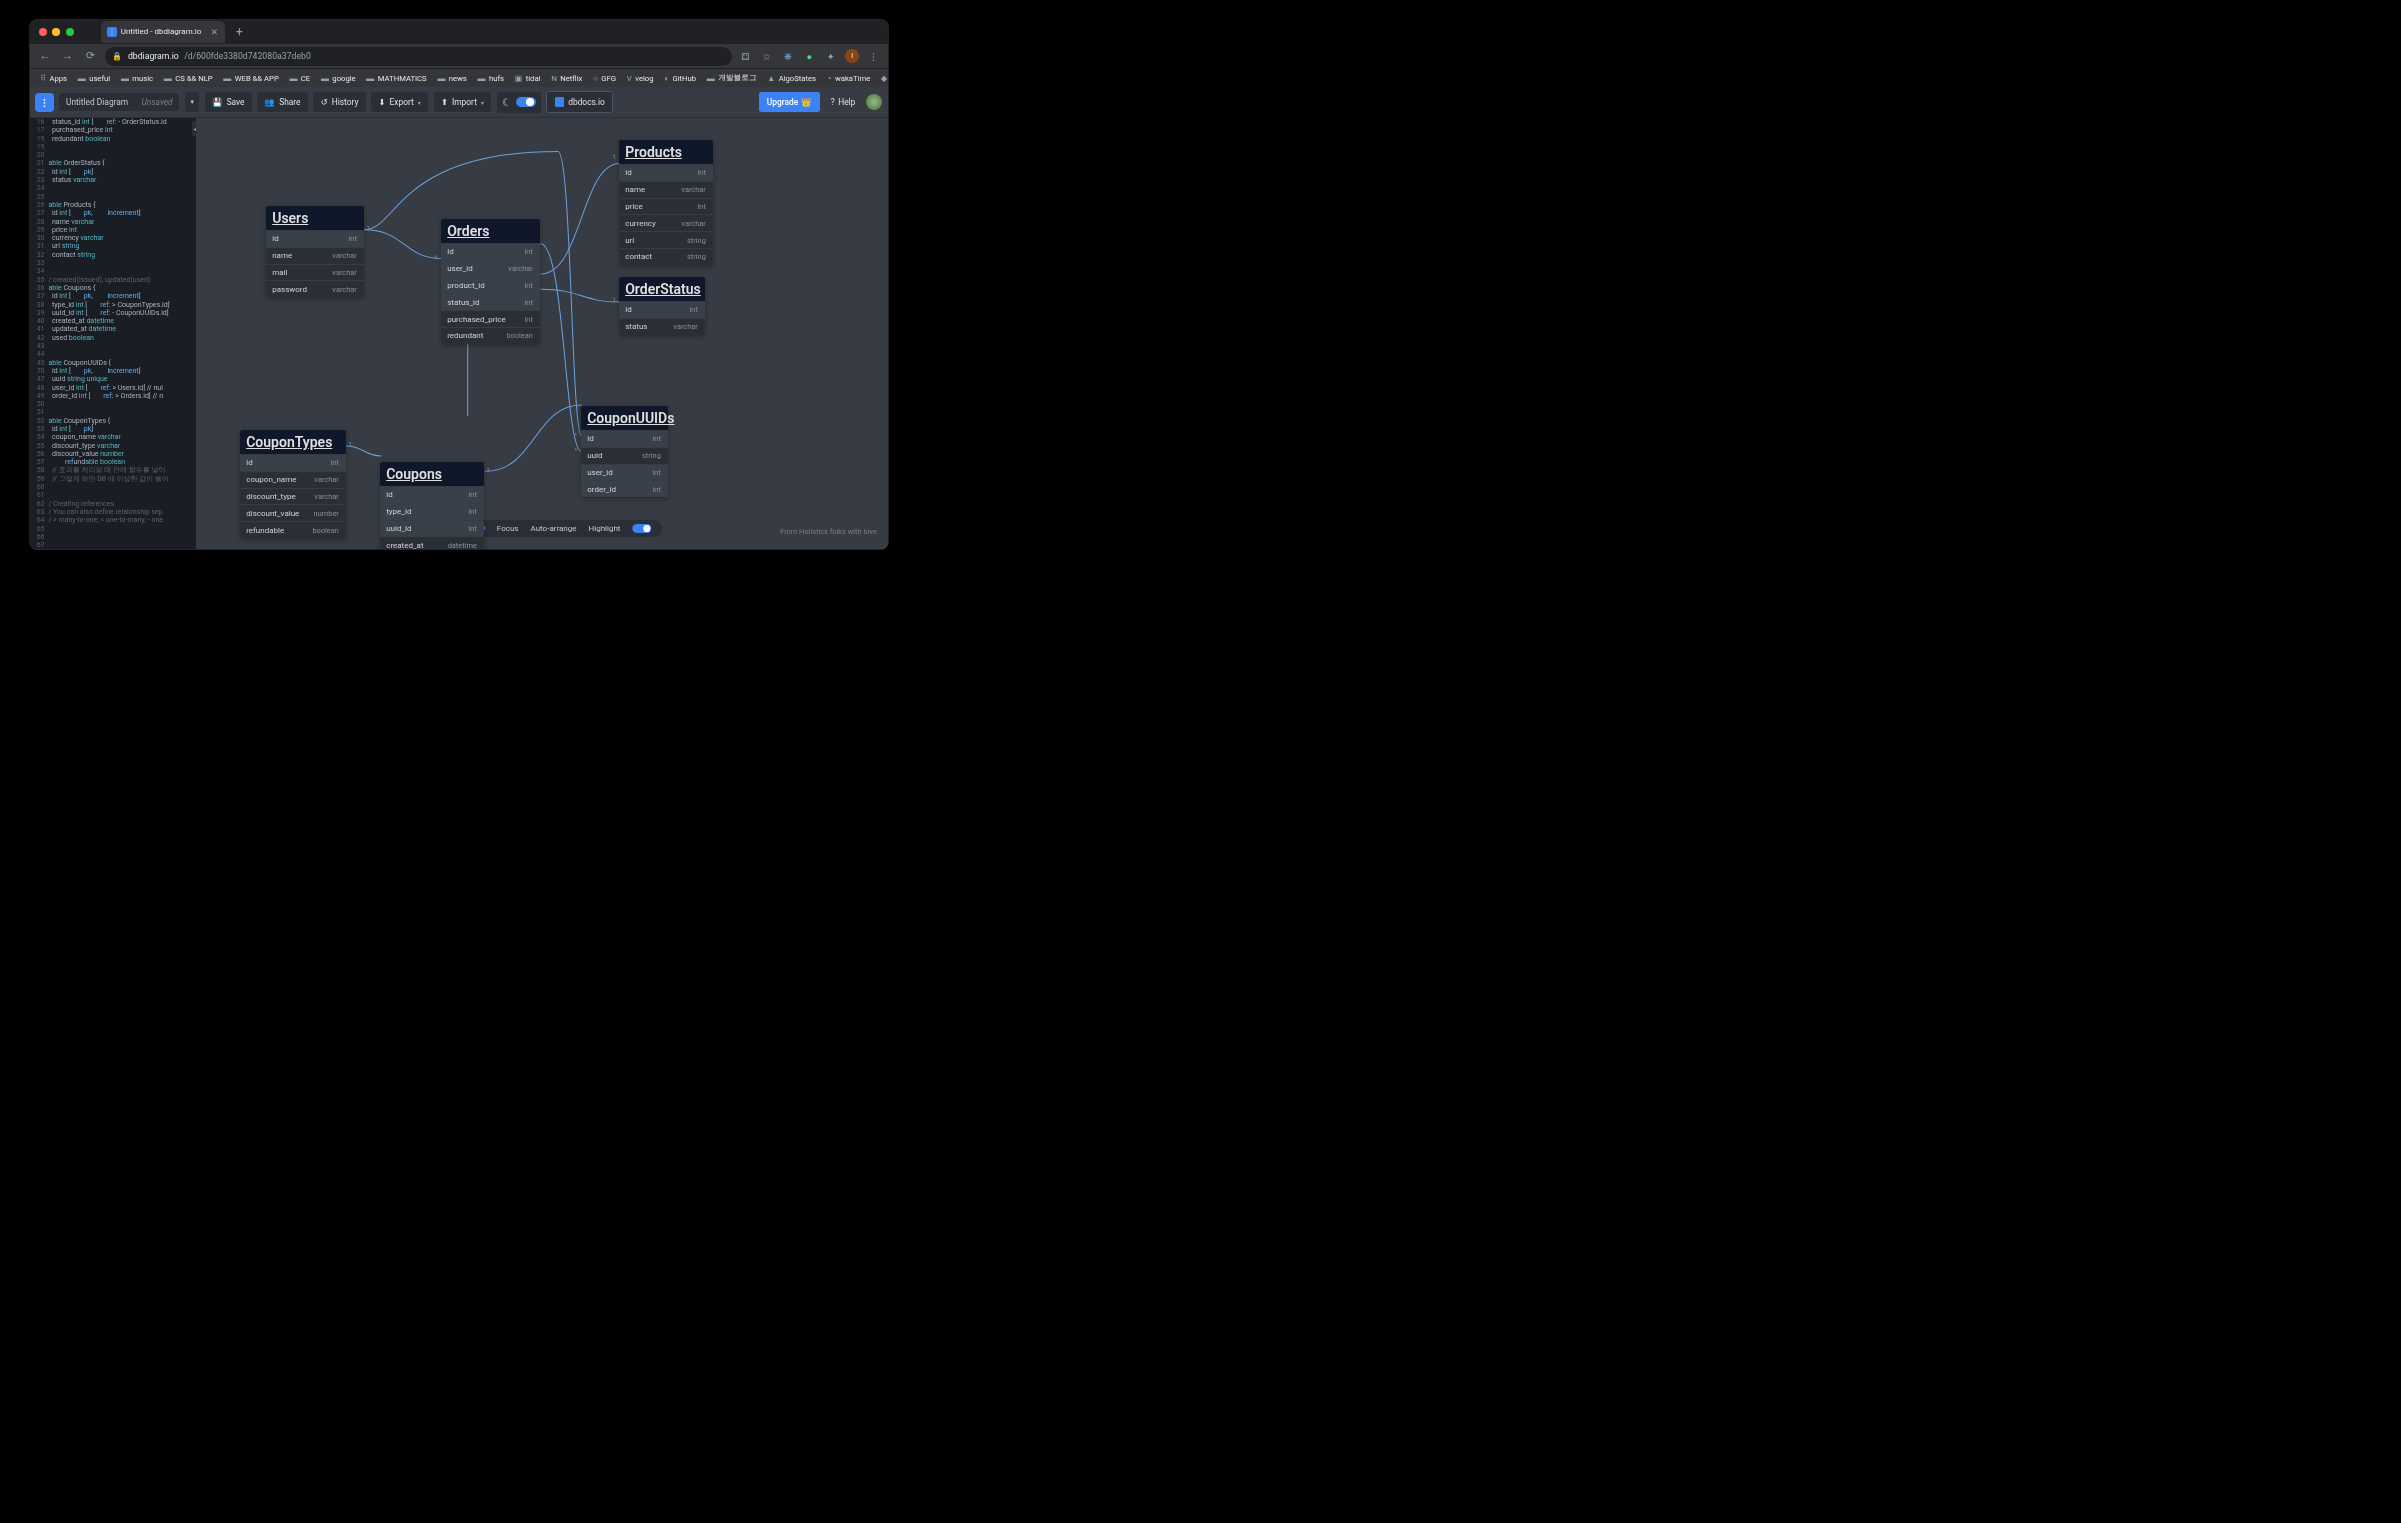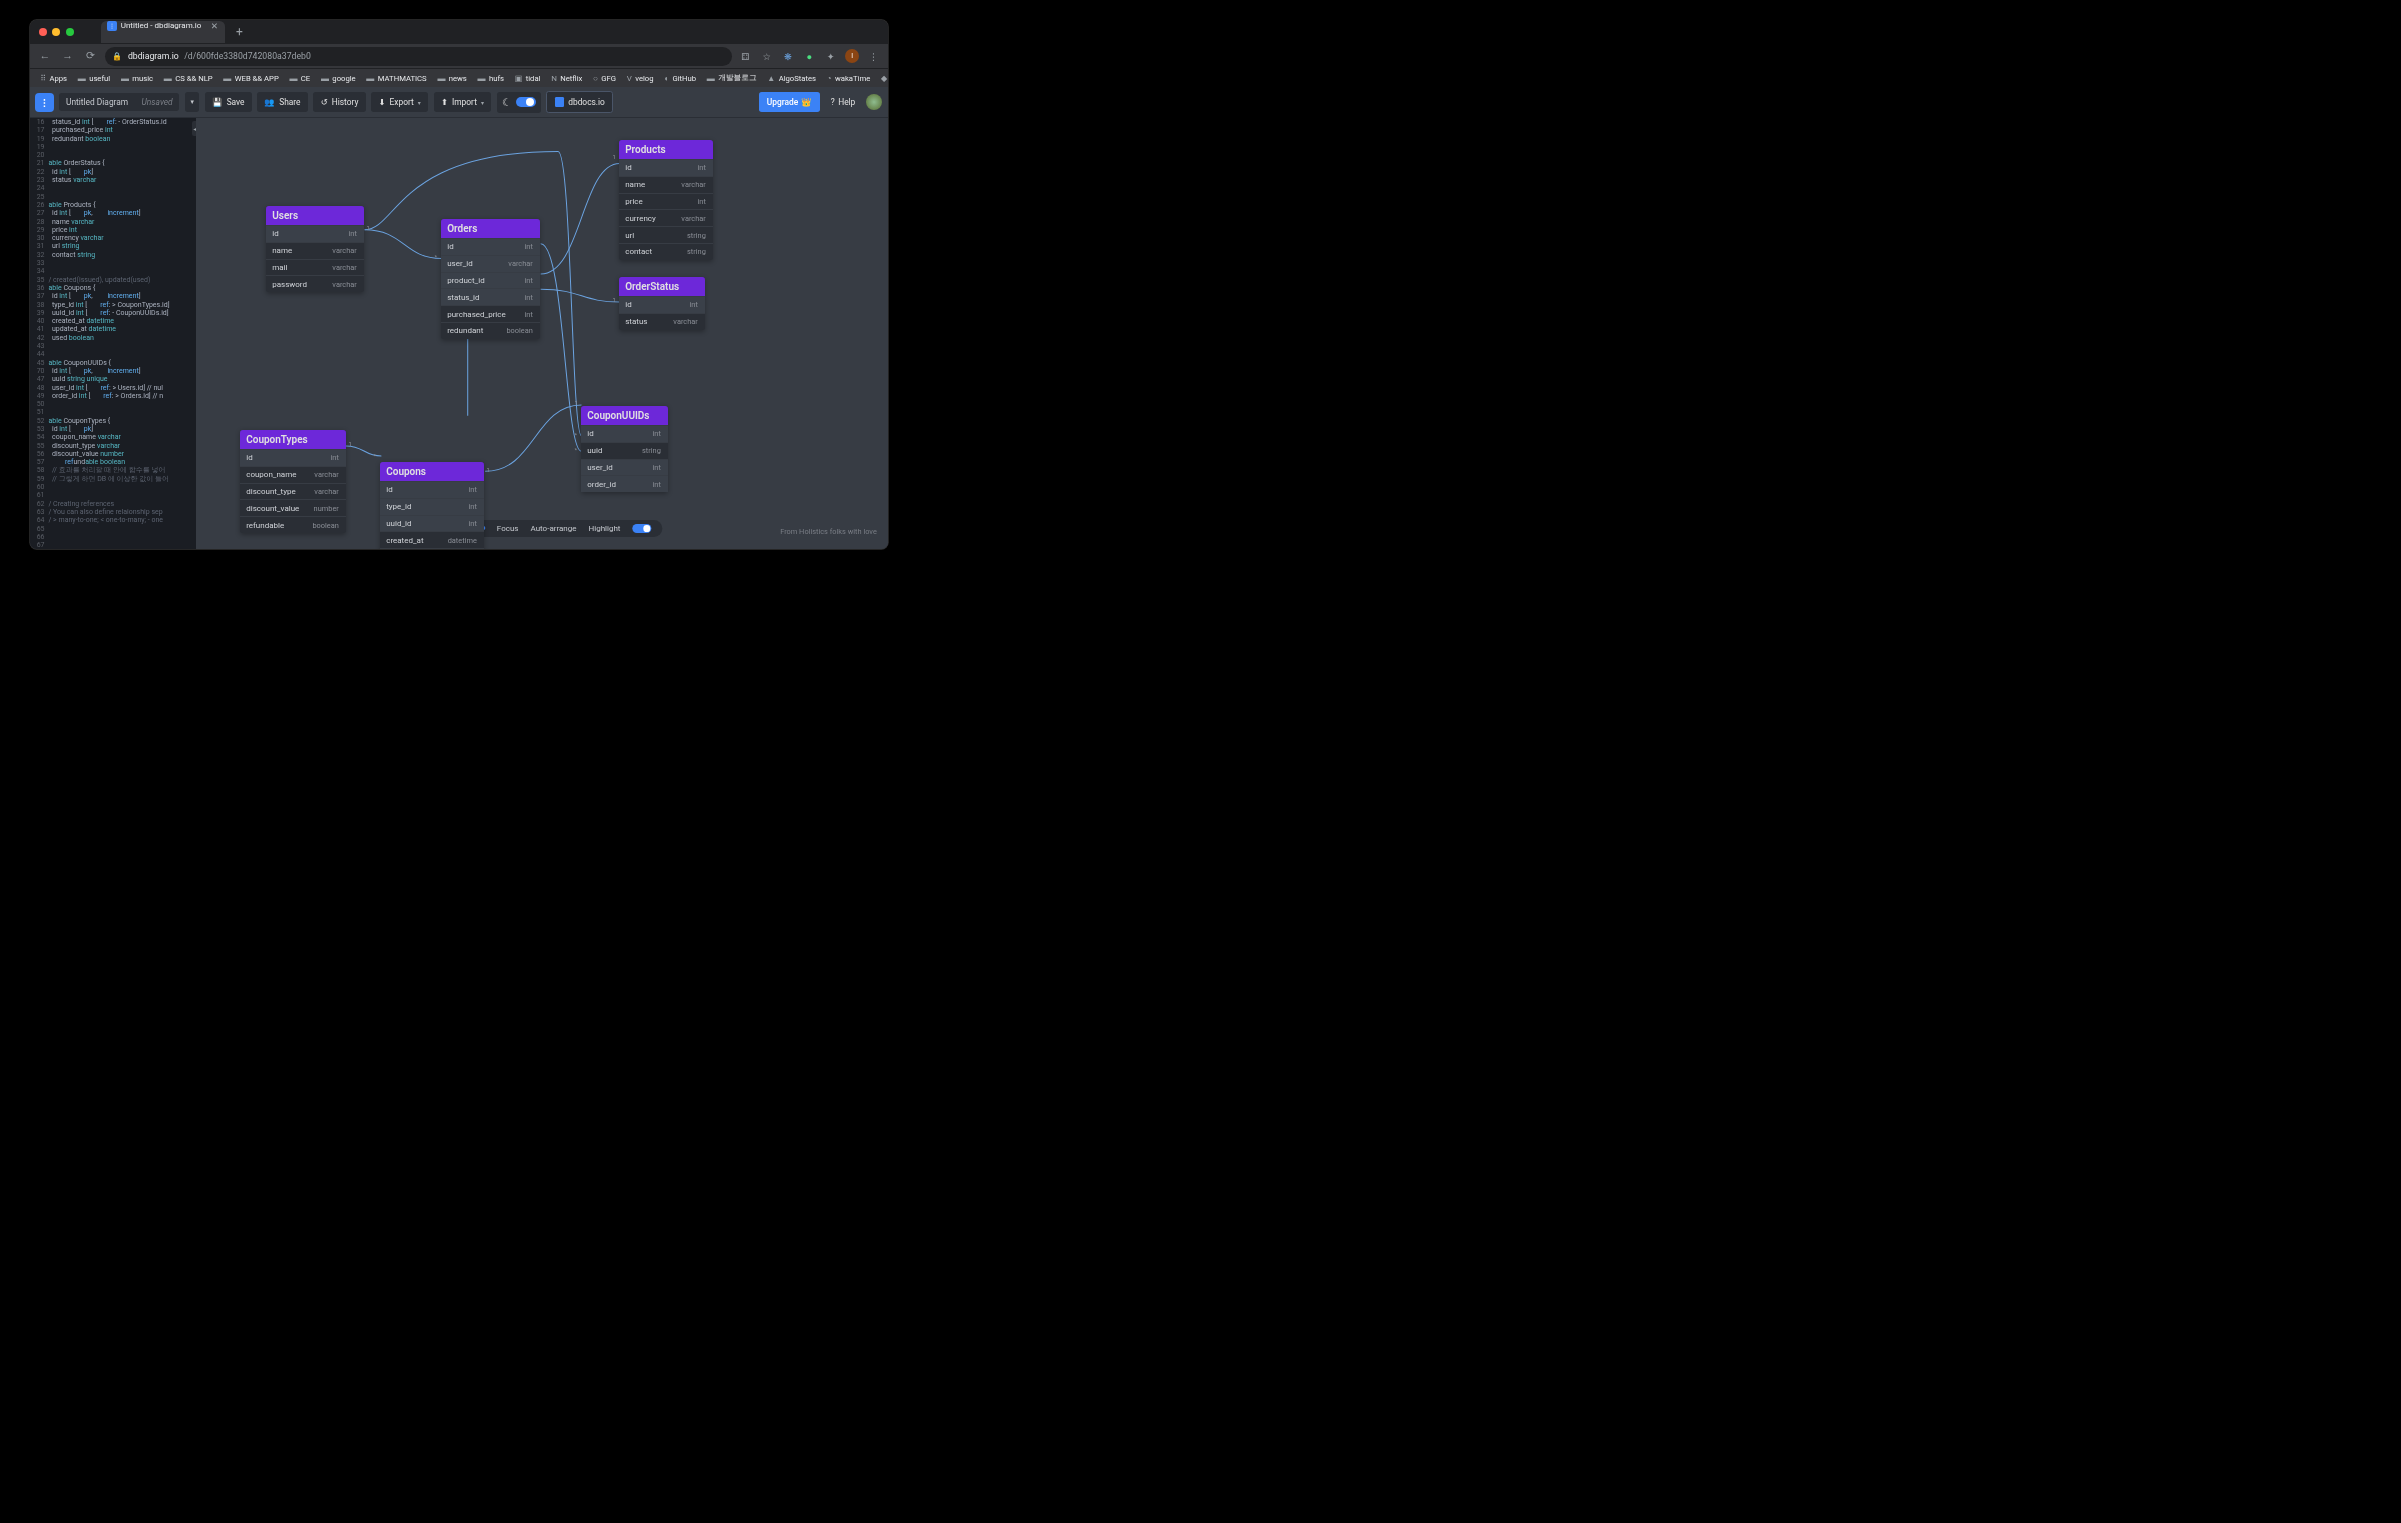--- a/index.html
+++ b/index.html
@@ -5,21 +5,21 @@
 * { box-sizing: border-box; margin: 0; padding: 0; font-family: -apple-system, BlinkMacSystemFont, "Segoe UI", Roboto, sans-serif; }
 body { background: #000; width: 918px; height: 573px; overflow: hidden; position: relative; color: #e0e0e0; }
 .browser-window { position: absolute; top: 20px; left: 29.5px; width: 858px; height: 529px; background: #202124; border-radius: 6.7px; overflow: hidden; box-shadow: 0 0 0 0.7px #333; }
 .titlebar { height: 24px; background: #202124; display: flex; align-items: center; padding: 0 9.4px; }
 .traffic { display: flex; gap: 5.4px; align-items: center; }
 .traffic span { width: 8px; height: 8px; border-radius: 50%; }
 .t-close { background: #ff5f56; }
 .t-min { background: #ffbd2e; }
 .t-max { background: #27c93f; }
 .tabs { display: flex; margin-left: 27px; align-items: center; height: 100%; }
-.tab { display: flex; align-items: flex-start; background: #35363a; height: 21.4px; padding: 0 6.7px; border-radius: 5.4px 5.4px 0 0; gap: 4px; font-size: 8px; color: #e8eaed; }
+.tab { display: flex; align-items: center; background: #35363a; height: 21.4px; padding: 0 6.7px; border-radius: 5.4px 5.4px 0 0; gap: 4px; font-size: 8px; color: #e8eaed; }
 .tab-favicon { width: 9.4px; height: 9.4px; background: #3b82f6; border-radius: 2px; display:flex; align-items:center; justify-content:center; font-size:6px; color:#fff;}
 .tab-close { color: #9aa0a6; font-size: 8.7px; margin-left: 5.4px; cursor: pointer; }
 .new-tab { color: #9aa0a6; font-size: 12px; margin-left: 6.7px; cursor:pointer; width:16px; text-align:center; }
 .addr-bar { height: 24px; background: #35363a; display: flex; align-items: center; padding: 0 6.7px; gap: 5.4px; }
 .nav-btn { width: 17.4px; height: 17.4px; color: #9aa0a6; font-size: 10.7px; display:flex; align-items:center; justify-content:center; cursor:pointer; }
 .url-box { flex: 1; background: #202124; height: 19px; border-radius: 9.4px; display: flex; align-items: center; padding: 0 8px; gap: 5.4px; color: #e8eaed; font-size: 8.7px; }
 .url-lock { color: #9aa0a6; font-size: 8px; }
 .ext-icons { display: flex; gap: 6.7px; align-items: center; color: #9aa0a6; font-size: 9.4px; }
 .ext-icons span { cursor: pointer; display:flex; align-items:center; justify-content:center; width:14.7px; height:14.7px;}
 .avatar-small { width: 14.7px; height: 14.7px; border-radius: 50%; background: #8b4513; display:flex; align-items:center; justify-content:center; font-size:6.7px; color:#fff; }
@@ -47,21 +47,21 @@
 .main { flex:1; display:flex; position:relative; overflow:hidden; }
 .editor { width: 166px; background: #1a1d23; font-family: Menlo, Monaco, monospace; font-size: 7px; line-height: 1.18; overflow: hidden; position:relative; }
 .collapse-handle { position:absolute; top:3.4px; right:-4px; width:8px; height:14.7px; background:#2a2e35; color:#9aa0a6; display:flex; align-items:center; justify-content:center; font-size:6px; cursor:pointer; z-index:5; border-radius:2px;}
 .gutter { display:inline-block; width:19px; text-align:right; color:#5a5e66; padding-right:4px; user-select:none; }
 .code-line { white-space: pre; color:#abb2bf; height:8.3px; overflow:hidden; }
 .type { color:#56b6c2; }
 .attr { color:#61afef;margin-left:13px; }
 .comment { color:#5c6370; }
 .canvas { flex:1; background:#373c44; position:relative; overflow:hidden; }
 .table-box { position:absolute; background:#2a2e35; border-radius:2.7px; box-shadow:0 1.3px 5.4px rgba(0,0,0,0.3); font-size:8px; }
-.table-header { background:#6d28d9; color:#e0e0e0; padding:4px 6.7px; font-weight:600; font-size:10px; border-radius:2.7px 2.7px 0 0; }
+.table-header { background:#0f172a; color:#e0e0e0; padding:4px 6.7px; font-weight:600; font-size:14px; border-radius:2.7px 2.7px 0 0;text-decoration:underline; }
 .table-row { display:flex; justify-content:space-between; padding:3.4px 6.7px; color:#b8bbc1; border-top:0.7px solid #373c44; }
 .table-row.hl { background:#3a4049; }
 .col-name { color:#d0d3d8; }
 .col-type { color:#8a8e96; font-size:7.4px; }
 svg.connections { position:absolute; top:0; left:0; width:100%; height:100%; pointer-events:none; }
 svg.connections path { stroke:#6ba3e0; stroke-width:1.5; fill:none; }
 .card-label { position:absolute; font-size:6px; color:#8a8e96; }
 .bottom-bar { position:absolute; bottom:12px; left:50%; transform:translateX(-50%); background:#2a2e35; border-radius:13.4px; padding:4px 10.7px; display:flex; align-items:center; gap:12px; font-size:8px; color:#c5c8ce; }
 .zoom-slider { width:20px; height:4px; background:#3b82f6; border-radius:2px; position:relative; }
 .zoom-slider::after { content:''; position:absolute; width:8px; height:8px; background:#3b82f6; border-radius:50%; top:-2px; left:8px; border:1.3px solid #fff; }

